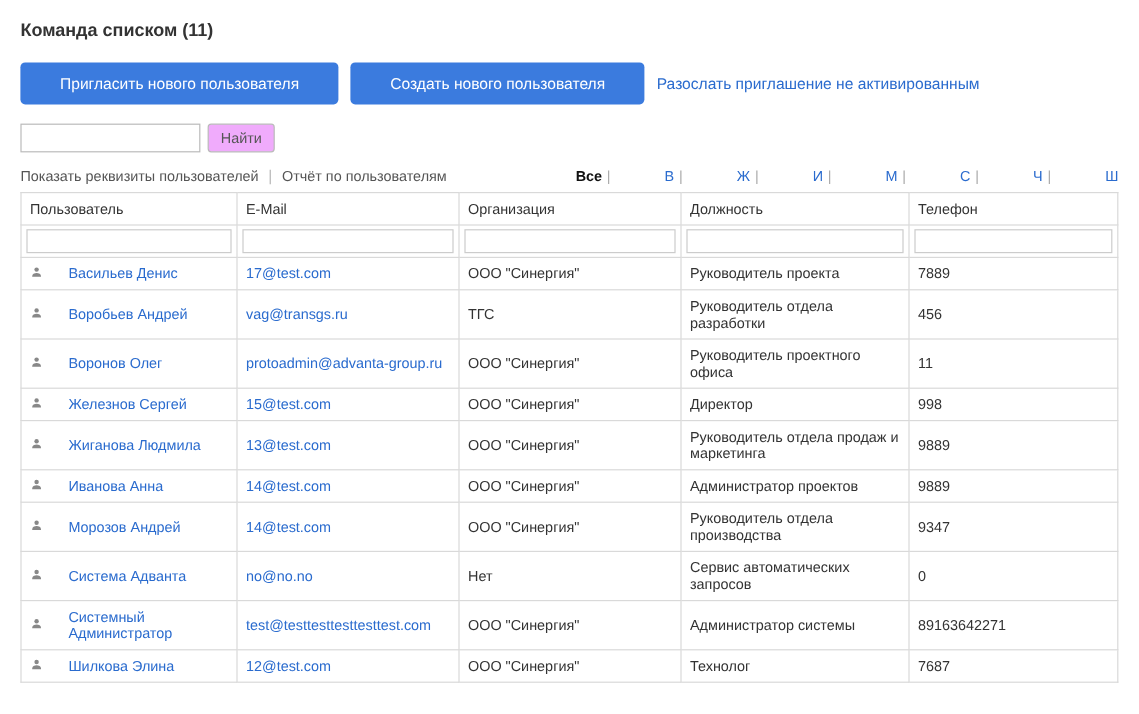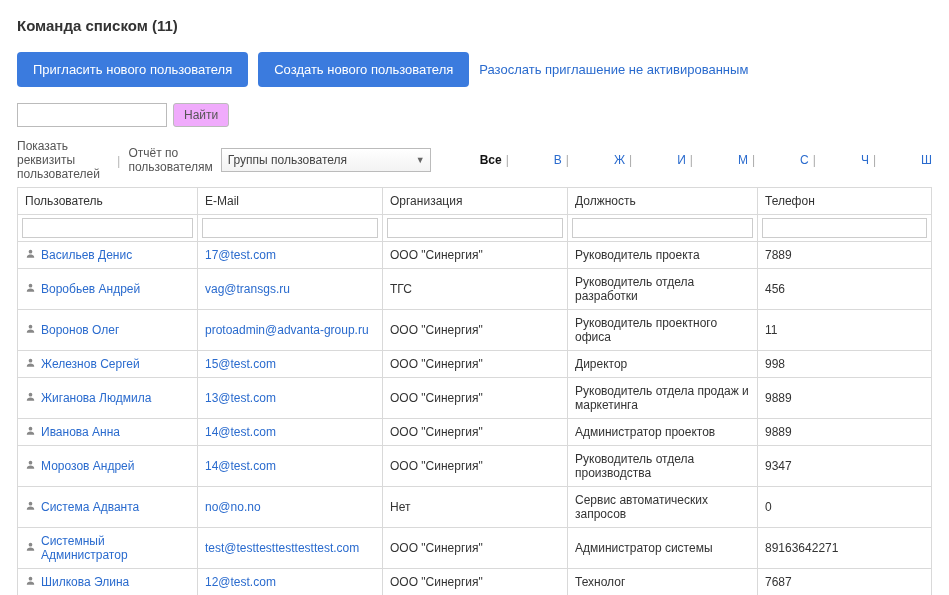--- a/index.html
+++ b/index.html
@@ -1,40 +1,40 @@
 <!DOCTYPE html>
 <html><head>
 <meta charset="utf-8">
 <style>
 * { box-sizing: border-box; margin: 0; padding: 0; }
 body { font-family: Arial, Helvetica, sans-serif; font-size: 13px; color: #333; background: #fff; padding: 17px; }
 .page-title { font-size: 15px; font-weight: bold; color: #333; margin-bottom: 18px; }
 .toolbar { margin-bottom: 16px; display: flex; align-items: center; gap: 10px; }
-.btn-primary { background: #3b7bde; color: #fff; border: none; border-radius: 4px; padding: 10px 16px; font-size: 13px; cursor: pointer; }
+.btn-primary { background: #3b7bde; color: #fff; border: none; border-radius: 4px; padding: 10px 33px; font-size: 13px; cursor: pointer; }
 .link { color: #2a6bce; text-decoration: none; cursor: pointer; font-size: 13px; }
 .search-row { margin-bottom: 12px; display: flex; gap: 6px; }
 .search-input { width: 150px; height: 24px; border: 1px solid #bbb; padding: 2px 4px; font-size: 12px; }
 .btn-small { background: #f0abfc; border: 1px solid #bbb; border-radius: 3px; padding: 4px 10px; font-size: 12px; cursor: pointer; color: #555; }
 .controls-row { display: flex; align-items: center; gap: 8px; margin-bottom: 6px; }
 .controls-left { display: flex; align-items: center; gap: 8px; }
 .control-link { color: #555; font-size: 12px; cursor: pointer; }
 .divider { color: #bbb; }
 .select-wrap { position: relative; }
 .select-box { width: 210px; height: 24px; border: 1px solid #bbb; background: linear-gradient(#fff,#f3f3f3); font-size: 12px; padding: 3px 22px 3px 6px; color: #444; cursor: pointer; display: flex; align-items: center; }
 .select-caret { position: absolute; right: 6px; top: 50%; transform: translateY(-50%); font-size: 9px; color: #666; pointer-events: none; }
 .alpha-filter { margin-left: auto; display: flex; gap: 4px; font-size: 12px; align-items: center; }
 .alpha-filter .sep { color: #aaa; }
 .alpha-filter .letter { color: #2a6bce; cursor: pointer; padding-left: 41px; }
 .alpha-filter .letter.active { color: #111; font-weight: bold; }
 table.data { width: 100%; border-collapse: collapse; table-layout: fixed; }
 table.data th, table.data td { border: 1px solid #d9d9d9; text-align: left; vertical-align: middle; padding: 6px 7px; font-size: 12px; }
 table.data th { font-weight: normal; color: #333; background: #fff; user-select: none; }
 table.data tr.filter-row td { padding: 3px 4px; }
 .filter-input { width: 100%; height: 20px; border: 1px solid #ccc; font-size: 11px; padding: 1px 3px; }
-.user-cell { display: flex; align-items: center; gap: 5px; }
+.user-cell { display: flex; align-items: center; gap: 21px; }
 .user-icon { width: 11px; height: 11px; flex: none; color: #888; }
 .link-blue { color: #2a6bce; text-decoration: none; cursor: pointer; }
 col.c1 { width: 180px; }
 col.c2 { width: 185px; }
 col.c3 { width: 185px; }
 col.c4 { width: 190px; }
 col.c5 { width: auto; }
 </style>
 </head>
 <body>
@@ -50,26 +50,20 @@
 <div class="search-row">
   <input class="search-input" type="text" style="">
   <button class="btn-small">Найти</button>
 </div>
 
 <div class="controls-row">
   <div class="controls-left">
     <span class="control-link">Показать реквизиты пользователей</span>
     <span class="divider">|</span>
     <span class="control-link">Отчёт по пользователям</span>
-    <div class="select-wrap">
-      <div class="select-box">
-        <span>Группы пользователя</span>
-      </div>
-      <span class="select-caret">▼</span>
-    </div>
   </div>
   <div class="alpha-filter" id="alpha-filter">
       <span class="letter active">Все</span>
       <span class="sep"> | </span>
       <span class="letter">В</span>
       <span class="sep"> | </span>
       <span class="letter">Ж</span>
       <span class="sep"> | </span>
       <span class="letter">И</span>
       <span class="sep"> | </span>

